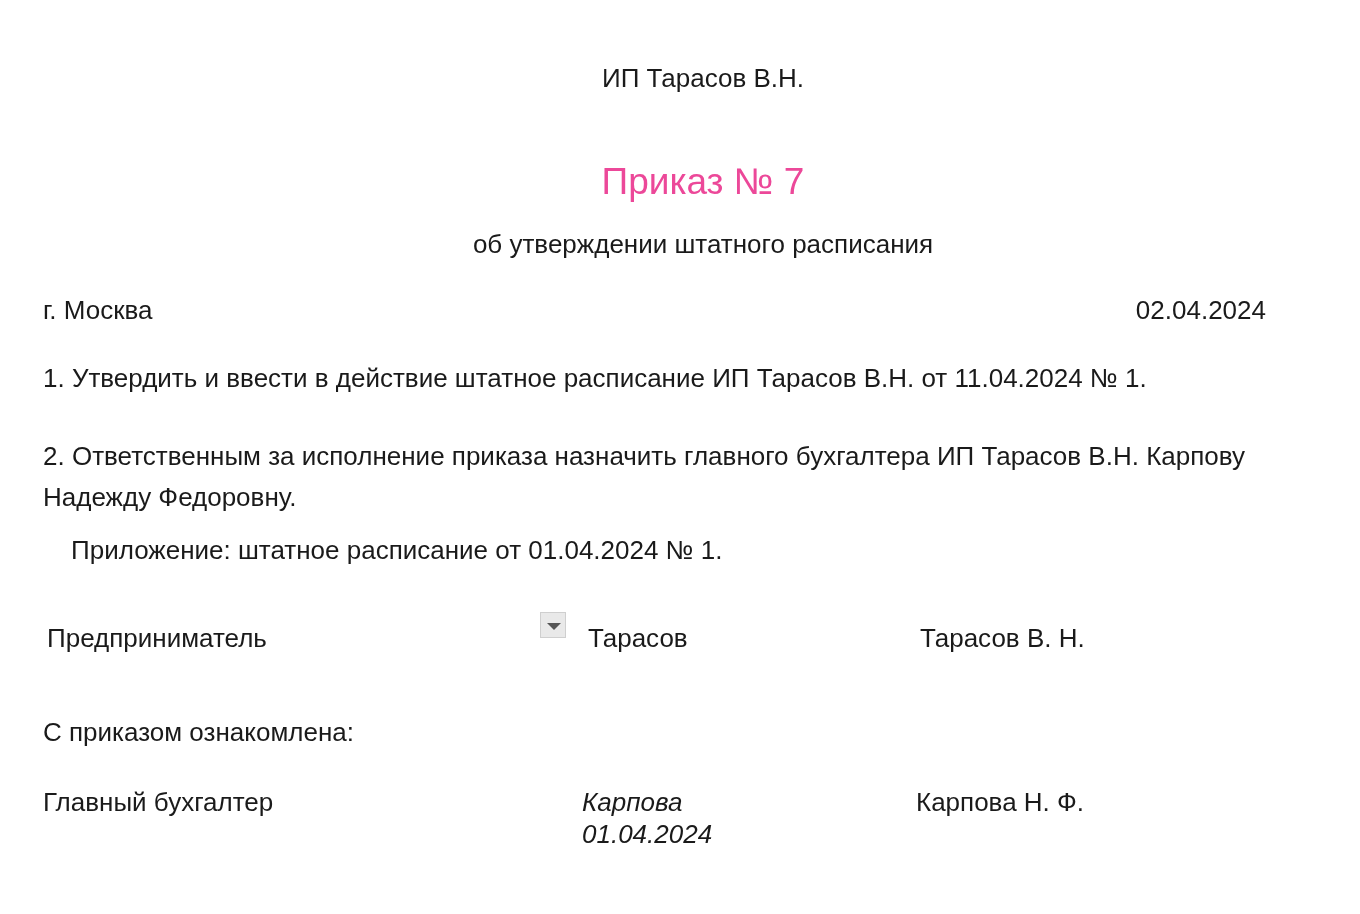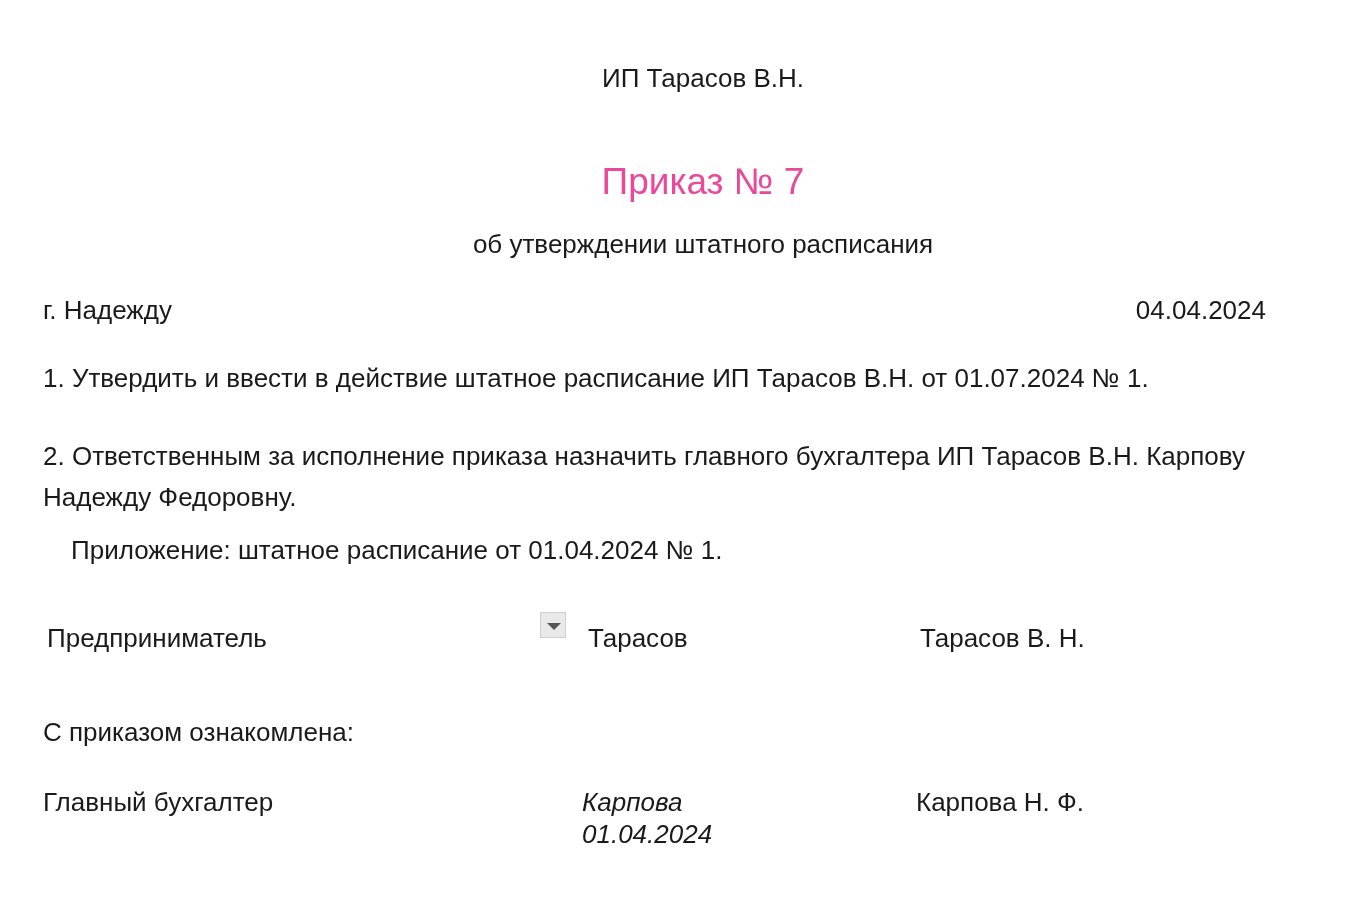--- a/index.html
+++ b/index.html
@@ -60,25 +60,25 @@
 <body>
 
 <div>
 
   <div id="org-name" class="abs center t26">ИП Тарасов В.Н.</div>
 
   <div id="doc-title" class="abs center">Приказ № 7</div>
 
   <div id="doc-subtitle" class="abs center t26">об утверждении штатного расписания</div>
 
-  <div id="city" class="abs t26">г. Надежду</div>
+  <div id="city" class="abs t26">г. Москва</div>
 
-  <div id="doc-date" class="abs t26">04.04.2024</div>
+  <div id="doc-date" class="abs t26">02.04.2024</div>
 
-  <div id="item-1" class="abs t26">1. Утвердить и ввести в действие штатное расписание ИП Тарасов В.Н. от 01.07.2024 № 1.</div>
+  <div id="item-1" class="abs t26">1. Утвердить и ввести в действие штатное расписание ИП Тарасов В.Н. от 11.04.2024 № 1.</div>
 
   <div id="item-2" class="abs t26">2. Ответственным за исполнение приказа назначить главного бухгалтера ИП Тарасов В.Н. Карпову Надежду Федоровну.</div>
 
   <div id="appendix" class="abs t26">Приложение: штатное расписание от 01.04.2024 № 1.</div>
 
   <div>
     <div id="sig-role-1" class="abs t26">Предприниматель</div>
 
     <div id="sig-dropdown" class="abs">
       <span class="tri"></span>

